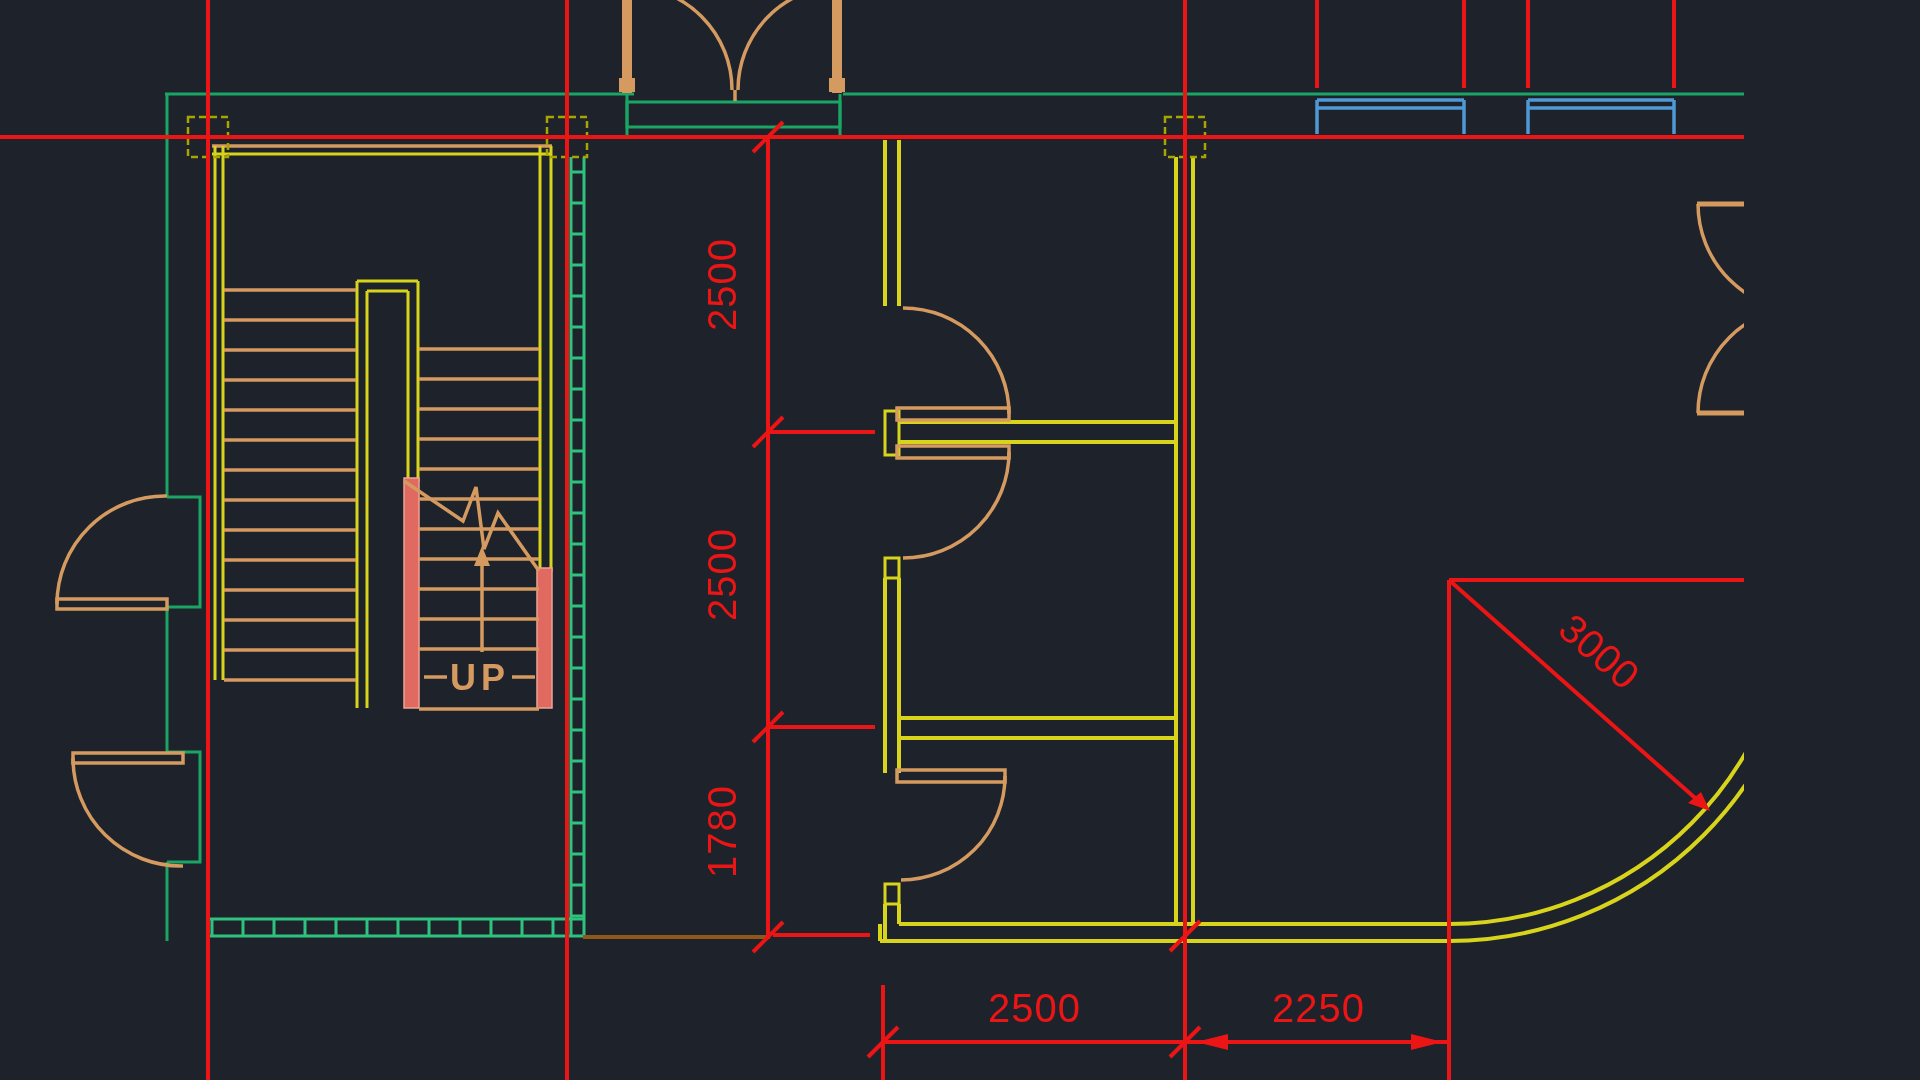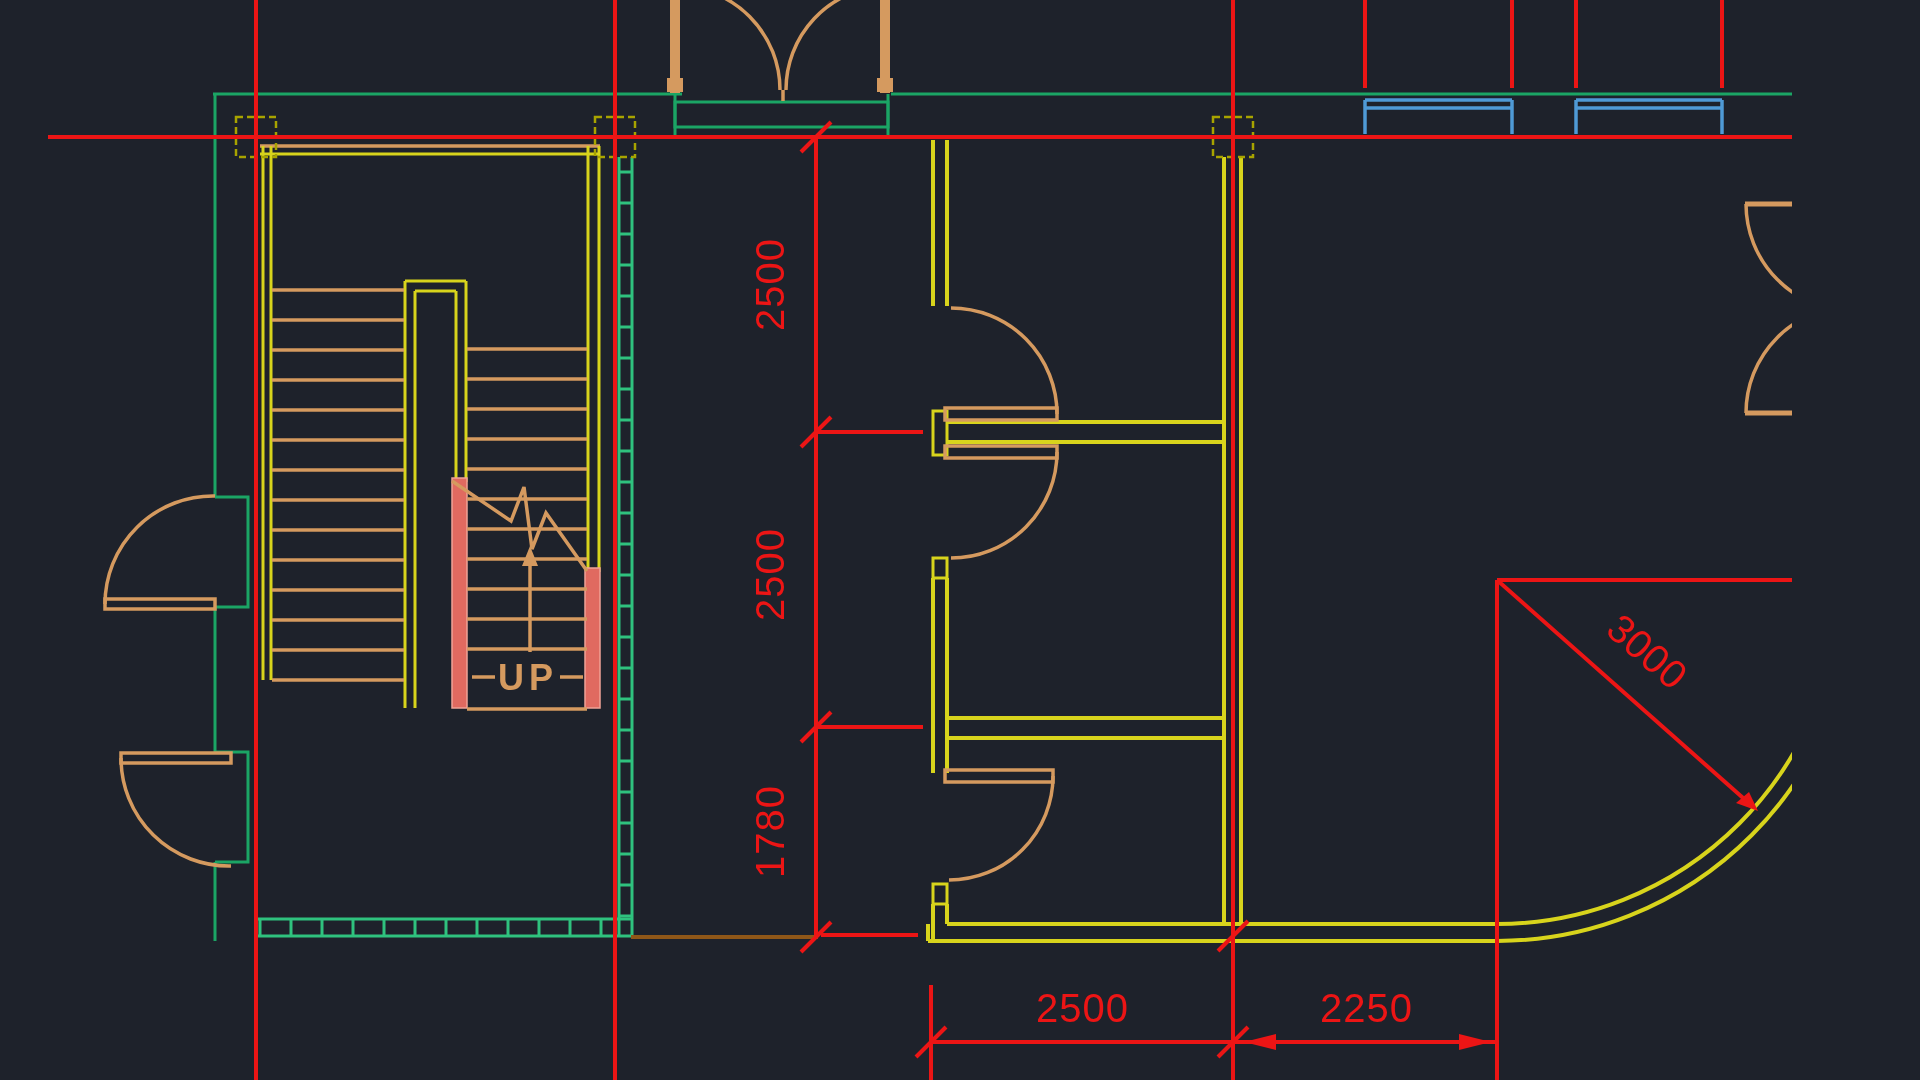--- a/index.html
+++ b/index.html
@@ -1,16 +1,16 @@
 <!DOCTYPE html>
 <html style="--bg: #1e222b; --red: #ec1515; --yellow: #d8d41c; --olive: #a8a400; --teal: #1ba565; --mint: #2fc27e; --orange: #d59a5f; --pink: #e06a60; --pinkl: #f0a396; --blue: #4f9ad6; --brown: #8f5718;"><head>
 <meta charset="utf-8">
 <style>
   html,body{margin:0;padding:0;background:var(--bg,#1e222b);}
-  .canvas{position:relative;width:1744px;height:1080px;background:var(--bg,#1e222b);overflow:hidden;margin-left:48px;}
+  .canvas{position:relative;width:1744px;height:1080px;background:var(--bg,#1e222b);overflow:hidden;}
   svg{display:block}
   .t  {stroke:var(--teal,#1ba565);stroke-width:3;fill:none}
   .tm {stroke:var(--mint,#2fc27e);stroke-width:3;fill:none}
   .w  {stroke:var(--blue,#4f9ad6);stroke-width:3.5;fill:none}
   .y  {stroke:var(--yellow,#d8d41c);stroke-width:4;fill:none}
   .y3 {stroke:var(--yellow,#d8d41c);stroke-width:3;fill:none}
   .col{stroke:var(--olive,#a8a400);stroke-width:2.5;fill:none;stroke-dasharray:7 4}
   .o  {stroke:var(--orange,#d59a5f);stroke-width:3.5;fill:none}
   .o5 {stroke:var(--orange,#d59a5f);stroke-width:5;fill:none}
   .of {fill:var(--orange,#d59a5f)}

